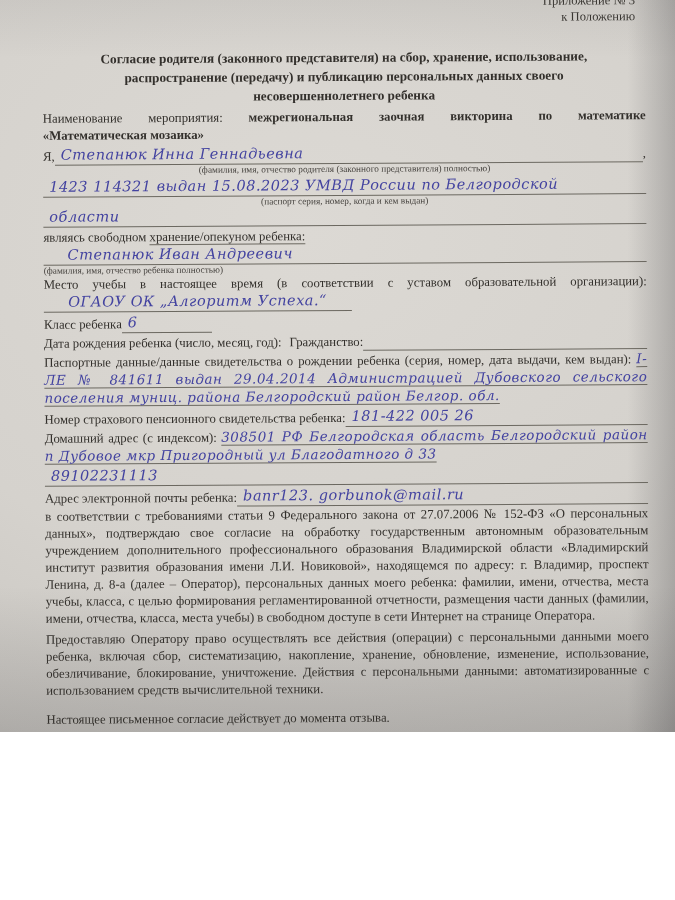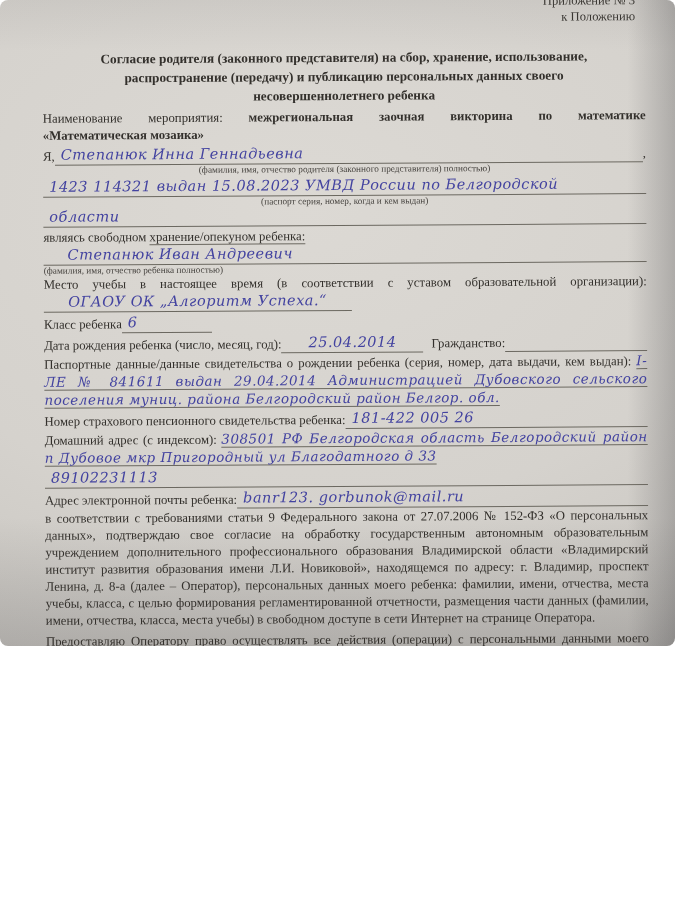--- a/index.html
+++ b/index.html
@@ -1,23 +1,22 @@
 <!DOCTYPE html>
 <html><head>
 <meta charset="utf-8">
 <style>
   html,body{margin:0;padding:0;}
   body{width:675px;height:900px;overflow:hidden;font-family:"Liberation Serif",serif;}
   .photo{
-    position:relative;width:675px;height:646px;overflow:hidden;
+    position:relative;width:675px;height:732px;overflow:hidden;
     background:
       linear-gradient(to right, rgba(30,30,35,0) 93%, rgba(30,30,35,.22) 100%),
       linear-gradient(to bottom, rgba(30,30,35,.06) 0%, rgba(30,30,35,0) 8%, rgba(30,30,35,0) 80%, rgba(30,30,35,.16) 100%),
       radial-gradient(130% 95% at 45% 32%, #dcd9d4 0%, #d5d2cd 50%, #cac7c2 78%, #b7b4af 100%);
-    border-radius: 8px;
   }
   .sheet{
     position:absolute;left:0;top:0;right:0;
     padding:0 30px 0 42px;
     transform:rotate(-0.35deg);transform-origin:50% 0;
     color:#33302c;font-size:12.8px;line-height:17px;
   }
   .appendix{ text-align:right;padding-right:10px;margin-top:-6px;font-size:12.6px;line-height:16px;color:#3a3733;}
   .title{ margin:22px auto 4px auto;width:90%;text-align:center;font-weight:bold;font-size:13.3px;line-height:19px;}
   .justify-last{text-align:justify;text-align-last:justify;}
@@ -91,21 +90,20 @@
     </div>
 
     <div class="row mt2">
       <span class="lbl">Класс ребенка</span>
       <span class="uline-fixed" style="width:78px;"><span class="hand">6</span></span>
       <span style="flex:1;"></span>
     </div>
 
     <div class="row mt2">
       <span class="lbl">Дата рождения ребенка (число, месяц, год):</span>
-      <span class="uline center-hand" style="max-width:170px;"><span class="hand">25.04.2014</span></span>
       <span class="lbl" style="padding-left:8px;text-align:right;">Гражданство:</span>
       <span class="uline"></span>
     </div>
 
     <div class="para">
       <span>Паспортные данные/данные свидетельства о рождении ребенка (серия, номер, дата выдачи, кем выдан): </span><span class="hand hand-sm u">I-ЛЕ № 841611 выдан 29.04.2014 Администрацией Дубовского сельского поселения муниц. района Белгородский район Белгор. обл.</span>
     </div>
 
     <div class="row mt2">
       <span class="lbl">Номер страхового пенсионного свидетельства ребенка:</span>

